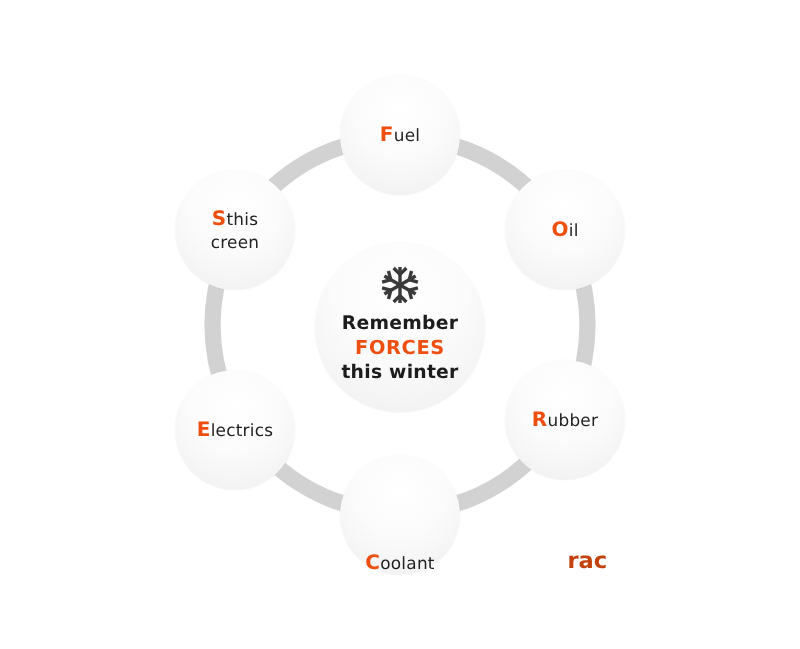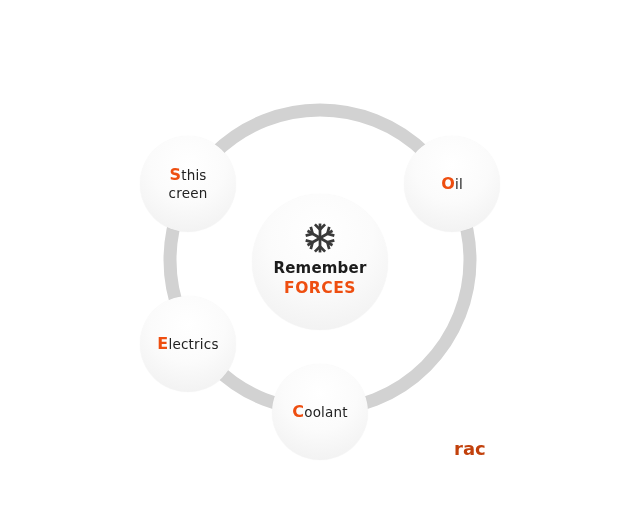--- a/index.html
+++ b/index.html
@@ -43,29 +43,36 @@
         </g>
         <use href="#arm" transform="rotate(60)"></use>
         <use href="#arm" transform="rotate(120)"></use>
         <use href="#arm" transform="rotate(180)"></use>
         <use href="#arm" transform="rotate(240)"></use>
         <use href="#arm" transform="rotate(300)"></use>
       </g>
     </svg>
     <div class="line1">Remember</div>
     <div class="line2">FORCES</div>
+    <div class="line3">this winter</div>
   </div>
 
+  <div class="node small" style="left:272px; top:60px;">
+    <div><span class="initial">F</span><span>uel</span></div>
+  </div>
 
   <div class="node small" style="left:404px; top:136px;">
     <div><span class="initial">O</span><span>il</span></div>
   </div>
 
+  <div class="node small" style="left:404px; top:288px;">
+    <div><span class="initial">R</span><span>ubber</span></div>
+  </div>
 
-  <div class="node small" style="left:272px; top:364px;">
+  <div class="node small" style="left:272px; top:364px;justify-content:flex-end;">
     <div><span class="initial">C</span><span>oolant</span></div>
   </div>
 
   <div class="node small" style="left:140px; top:296px;">
     <div><span class="initial">E</span><span>lectrics</span></div>
   </div>
 
   <div class="node small" style="left:140px; top:136px;">
     <div><span class="initial">S</span><span>this</span></div>
     <div>creen</div>

